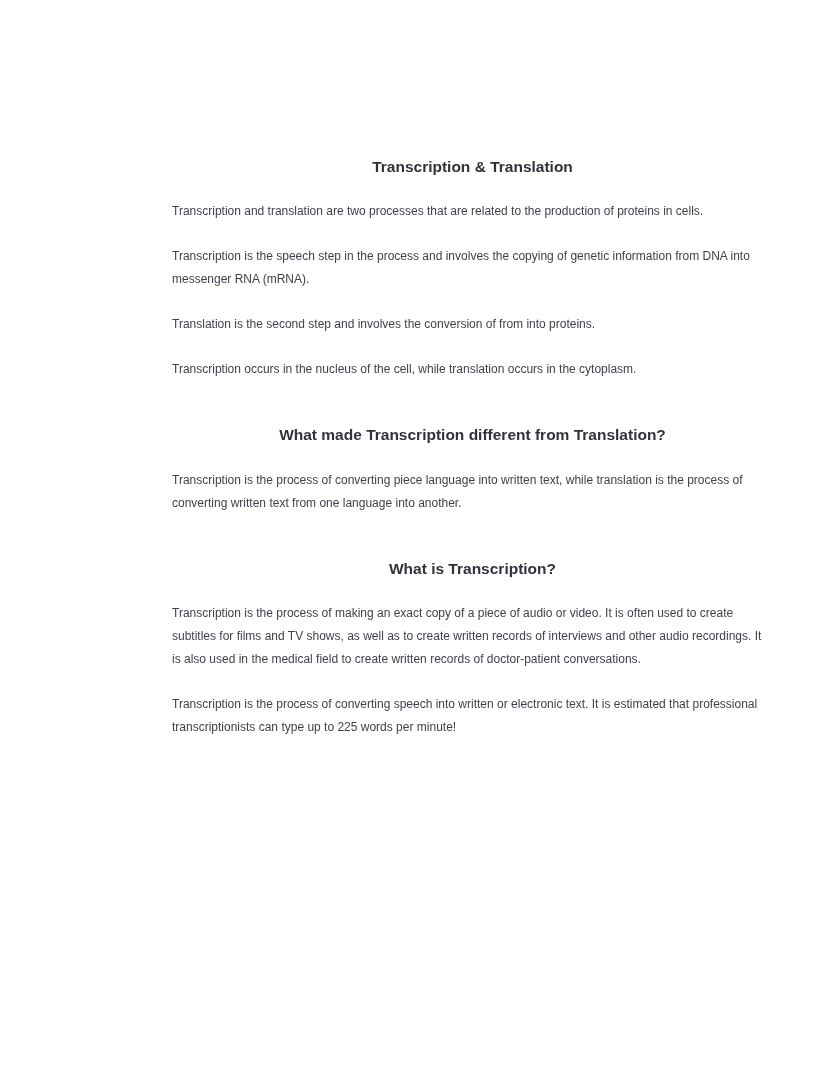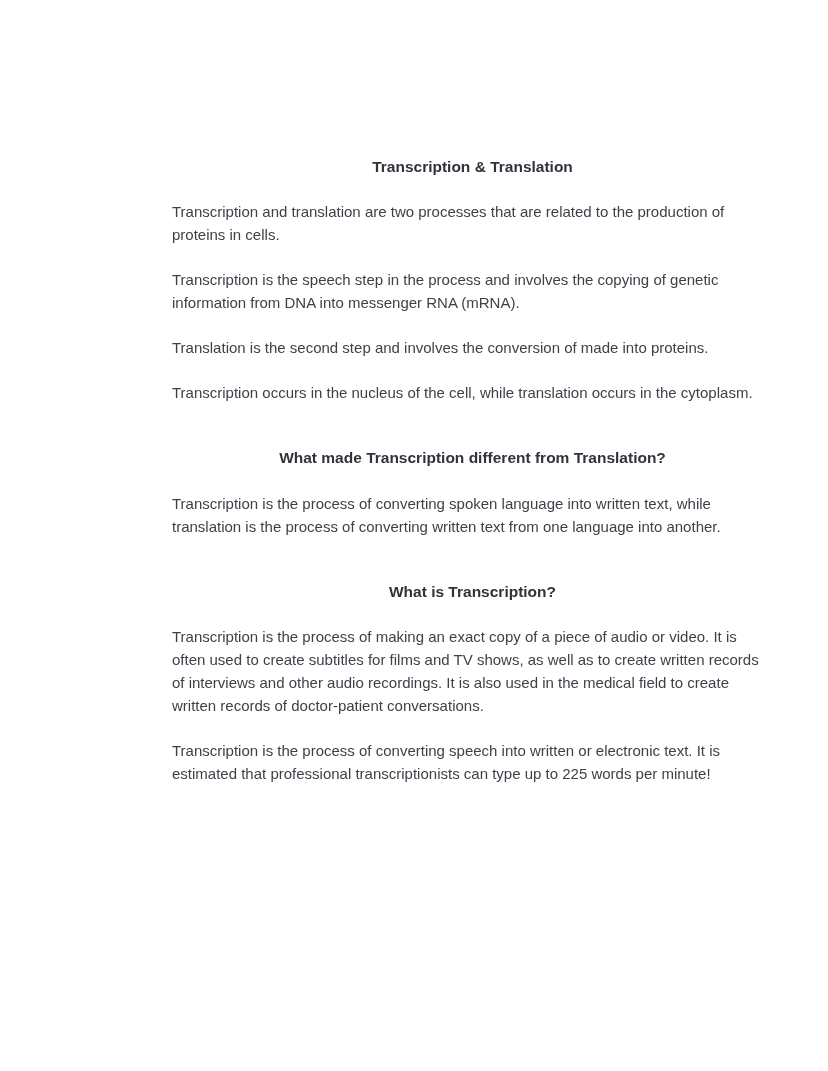--- a/index.html
+++ b/index.html
@@ -34,45 +34,45 @@
     color: #32323c;
     line-height: 1.45;
     margin: 0 0 22px 0;
   }
 
   .section + .section .doc-heading {
     margin-top: 43px;
   }
 
   .doc-paragraph {
-    font-size: 15px;
+    font-size: 12px;
     font-weight: 400;
     line-height: 23px;
     color: #3f3f49;
     margin: 0 0 22px 0;
     text-align: left;
   }
 </style>
 </head>
 <body>
 
 <div class="page">
   <div class="content">
 
     <div class="section">
       <h2 class="doc-heading">Transcription &amp; Translation</h2>
       <p class="doc-paragraph">Transcription and translation are two processes that are related to the production of proteins in cells.</p>
       <p class="doc-paragraph">Transcription is the speech step in the process and involves the copying of genetic information from DNA into messenger RNA (mRNA).</p>
-      <p class="doc-paragraph">Translation is the second step and involves the conversion of made into proteins.</p>
+      <p class="doc-paragraph">Translation is the second step and involves the conversion of from into proteins.</p>
       <p class="doc-paragraph">Transcription occurs in the nucleus of the cell, while translation occurs in the cytoplasm.</p>
     </div>
 
     <div class="section">
       <h2 class="doc-heading">What made Transcription different from Translation?</h2>
-      <p class="doc-paragraph">Transcription is the process of converting spoken language into written text, while translation is the process of converting written text from one language into another.</p>
+      <p class="doc-paragraph">Transcription is the process of converting piece language into written text, while translation is the process of converting written text from one language into another.</p>
     </div>
 
     <div class="section">
       <h2 class="doc-heading">What is Transcription?</h2>
       <p class="doc-paragraph">Transcription is the process of making an exact copy of a piece of audio or video. It is often used to create subtitles for films and TV shows, as well as to create written records of interviews and other audio recordings. It is also used in the medical field to create written records of doctor-patient conversations.</p>
       <p class="doc-paragraph">Transcription is the process of converting speech into written or electronic text. It is estimated that professional transcriptionists can type up to 225 words per minute!</p>
     </div>
 
   </div>
 </div>

